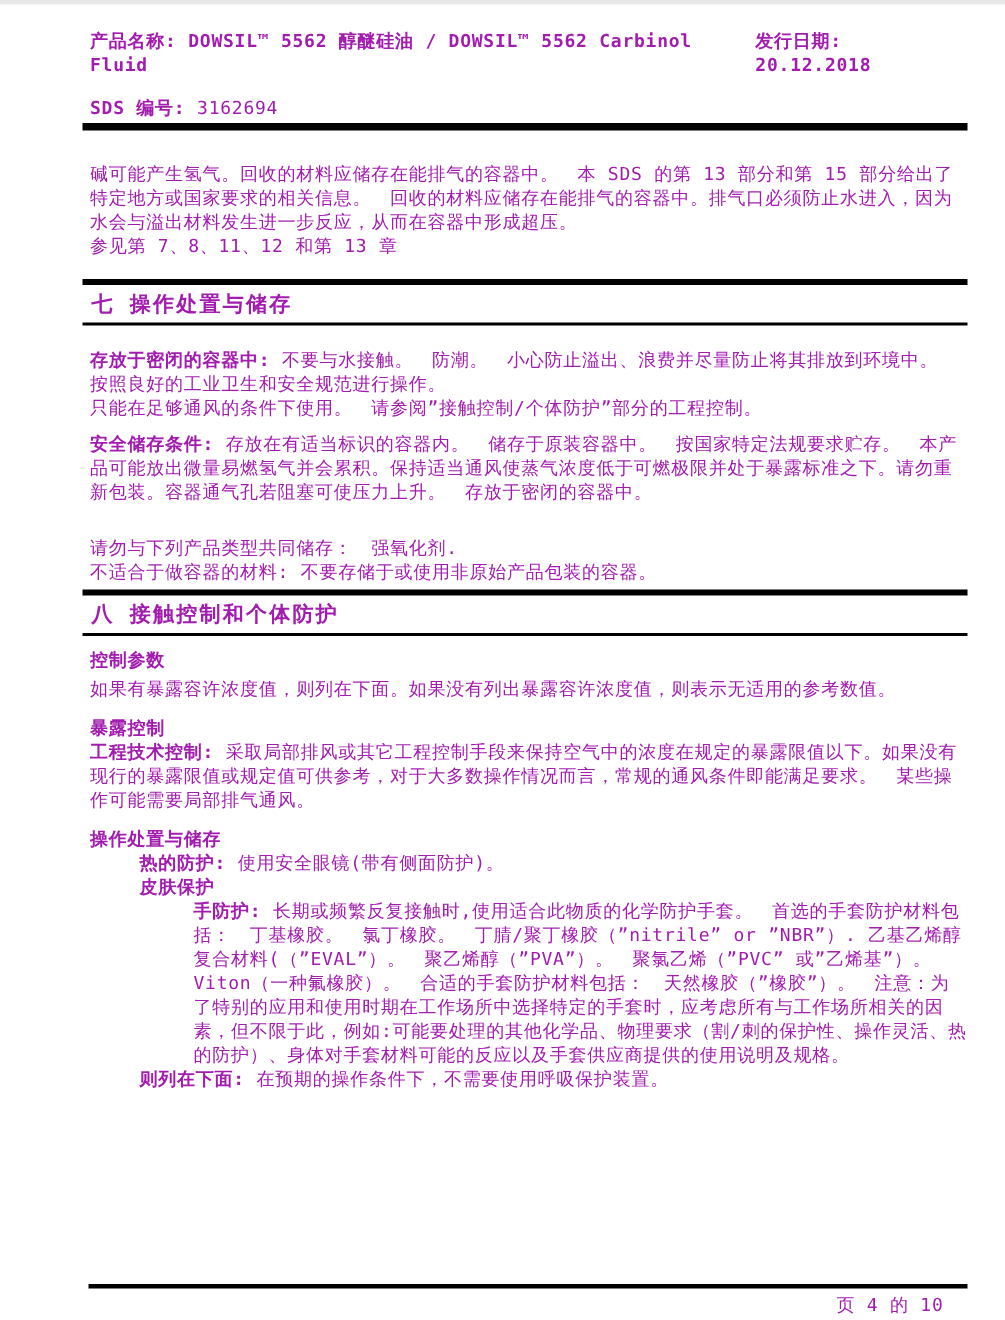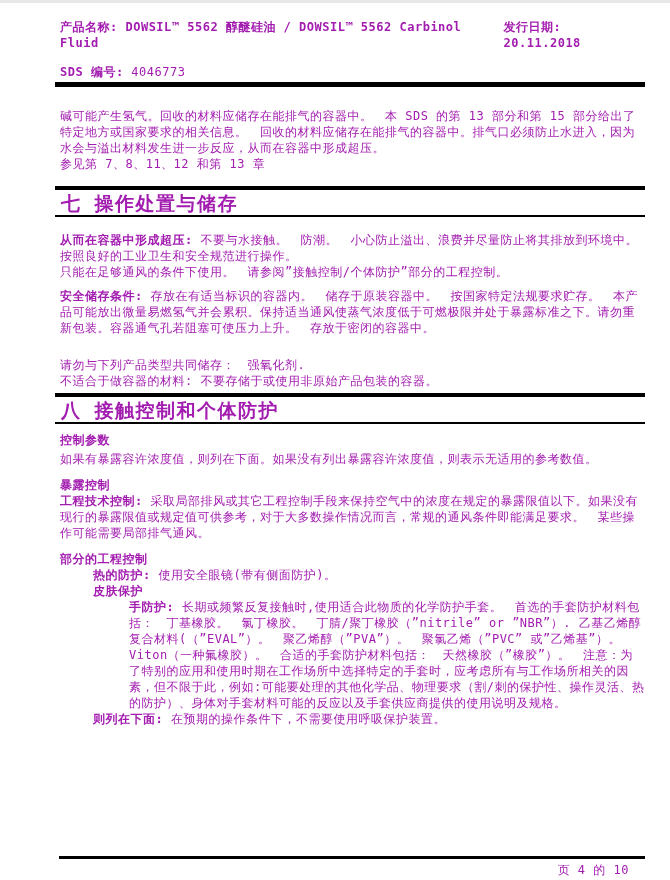--- a/index.html
+++ b/index.html
@@ -19,21 +19,21 @@
   .lbl { font-weight:bold; }
   .preline { white-space:pre-line; }
   .hdr-row1 { display:flex; justify-content:space-between; font-weight:bold; }
   .hdr-row2 { margin-top:13px; }
   .rule { background:#000; margin-left:-5px; width:calc(100% + 5px); }
   .rule-thick { height:5px; margin-top:2px; }
   .band { margin-top:14px; }
   .band-top { height:4px; }
   .band-bot { height:2px; }
   .band-title {
-    font-size:19px; font-weight:bold; line-height:18px;
+    font-size:14px; font-weight:bold; line-height:18px;
     letter-spacing:1.5px; padding:4px 0 3px 1px;
   }
   .p { margin-top:10px; }
   .mt0 { margin-top:0; }
   .mt8 { margin-top:8px; }
   .mt15 { margin-top:15px; }
   .mt21 { margin-top:21px; }
   .mt3 { margin-top:3px; }
   .mt4 { margin-top:4px; }
   .ind1 { margin-left:33px; }
@@ -43,56 +43,56 @@
   .footer-rule { height:3px; background:#000; margin-left:-5px; }
   .footer-text { text-align:right; padding-right:16px; margin-top:3px; }
 </style>
 </head>
 <body>
 
 <div class="page">
 
   <div class="hdr-row1">
     <div><span class="lbl">产品名称:</span> <span>DOWSIL™ 5562 醇醚硅油 / DOWSIL™ 5562 Carbinol Fluid</span></div>
-    <div><span class="lbl">发行日期:</span> <span>20.11.2018</span></div>
+    <div><span class="lbl">发行日期:</span> <span>20.12.2018</span></div>
   </div>
-  <div class="hdr-row2"><span class="lbl">SDS 编号:</span> <span>4046773</span></div>
+  <div class="hdr-row2"><span class="lbl">SDS 编号:</span> <span>3162694</span></div>
   <div class="rule rule-thick"></div>
 
   <div class="p mt21 preline">碱可能产生氢气。回收的材料应储存在能排气的容器中。　本 SDS 的第 13 部分和第 15 部分给出了特定地方或国家要求的相关信息。　回收的材料应储存在能排气的容器中。排气口必须防止水进入，因为水会与溢出材料发生进一步反应，从而在容器中形成超压。</div>
   <div class="mt0">参见第 7、8、11、12 和第 13 章</div>
 
   <div class="band">
     <div class="rule band-top"></div>
     <div class="band-title">七 操作处置与储存</div>
     <div class="rule band-bot"></div>
   </div>
 
-  <div class="p mt15 preline"><span class="lbl">从而在容器中形成超压:</span><span> 不要与水接触。　防潮。　小心防止溢出、浪费并尽量防止将其排放到环境中。
+  <div class="p mt15 preline"><span class="lbl">存放于密闭的容器中:</span><span> 不要与水接触。　防潮。　小心防止溢出、浪费并尽量防止将其排放到环境中。
 按照良好的工业卫生和安全规范进行操作。
 只能在足够通风的条件下使用。　请参阅”接触控制/个体防护”部分的工程控制。</span></div>
 
   <div class="p mt8 preline"><span class="lbl">安全储存条件:</span><span> 存放在有适当标识的容器内。　储存于原装容器中。　按国家特定法规要求贮存。　本产品可能放出微量易燃氢气并会累积。保持适当通风使蒸气浓度低于可燃极限并处于暴露标准之下。请勿重新包装。容器通气孔若阻塞可使压力上升。　存放于密闭的容器中。</span></div>
 
   <div class="p mt21 preline">请勿与下列产品类型共同储存：　强氧化剂.
 不适合于做容器的材料: 不要存储于或使用非原始产品包装的容器。</div>
 
   <div class="band mt4">
     <div class="rule band-top"></div>
     <div class="band-title">八 接触控制和个体防护</div>
     <div class="rule band-bot"></div>
   </div>
 
   <div class="p mt8 bold">控制参数</div>
   <div class="mt3">如果有暴露容许浓度值，则列在下面。如果没有列出暴露容许浓度值，则表示无适用的参考数值。</div>
 
   <div class="p bold">暴露控制</div>
   <div class="mt0 preline"><span class="lbl">工程技术控制:</span><span> 采取局部排风或其它工程控制手段来保持空气中的浓度在规定的暴露限值以下。如果没有现行的暴露限值或规定值可供参考，对于大多数操作情况而言，常规的通风条件即能满足要求。　某些操作可能需要局部排气通风。</span></div>
 
-  <div class="p bold">部分的工程控制</div>
+  <div class="p bold">操作处置与储存</div>
   <div class="ind1"><span class="lbl">热的防护:</span><span> 使用安全眼镜(带有侧面防护)。</span></div>
   <div class="ind1 bold">皮肤保护</div>
   <div class="ind2 preline"><span class="lbl">手防护:</span><span> 长期或频繁反复接触时,使用适合此物质的化学防护手套。　首选的手套防护材料包括：　丁基橡胶。　氯丁橡胶。　丁腈/聚丁橡胶（”nitrile” or ”NBR”）. 乙基乙烯醇复合材料(（”EVAL”）。　聚乙烯醇（”PVA”）。　聚氯乙烯（”PVC” 或”乙烯基”）。　Viton（一种氟橡胶）。　合适的手套防护材料包括：　天然橡胶（”橡胶”）。　注意：为了特别的应用和使用时期在工作场所中选择特定的手套时，应考虑所有与工作场所相关的因素，但不限于此，例如:可能要处理的其他化学品、物理要求（割/刺的保护性、操作灵活、热的防护）、身体对手套材料可能的反应以及手套供应商提供的使用说明及规格。</span></div>
   <div class="ind1"><span class="lbl">则列在下面:</span><span> 在预期的操作条件下，不需要使用呼吸保护装置。</span></div>
 
   <div class="footer">
     <div class="footer-rule"></div>
     <div class="footer-text">页 4 的 10</div>
   </div>
 

